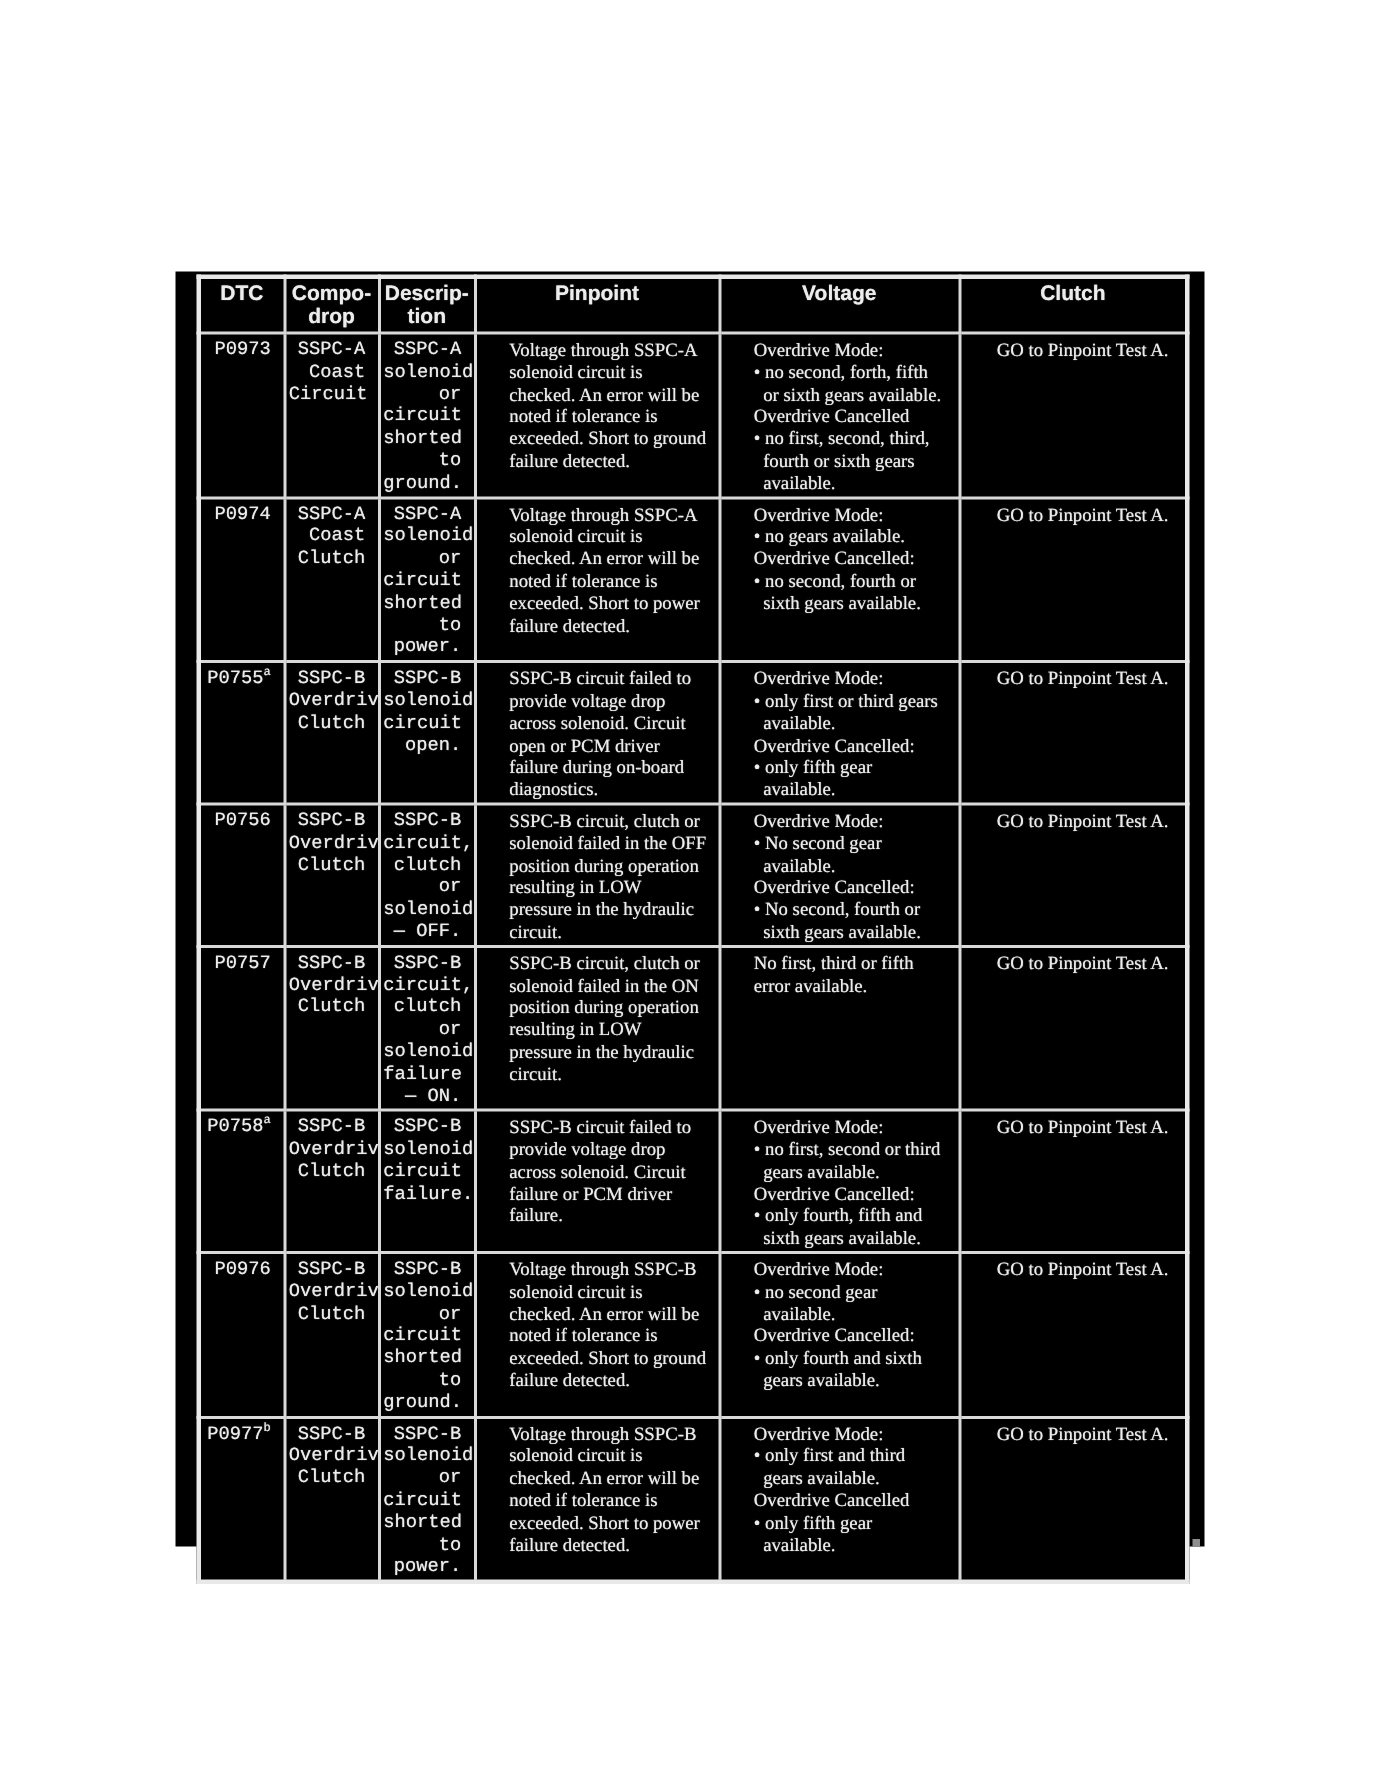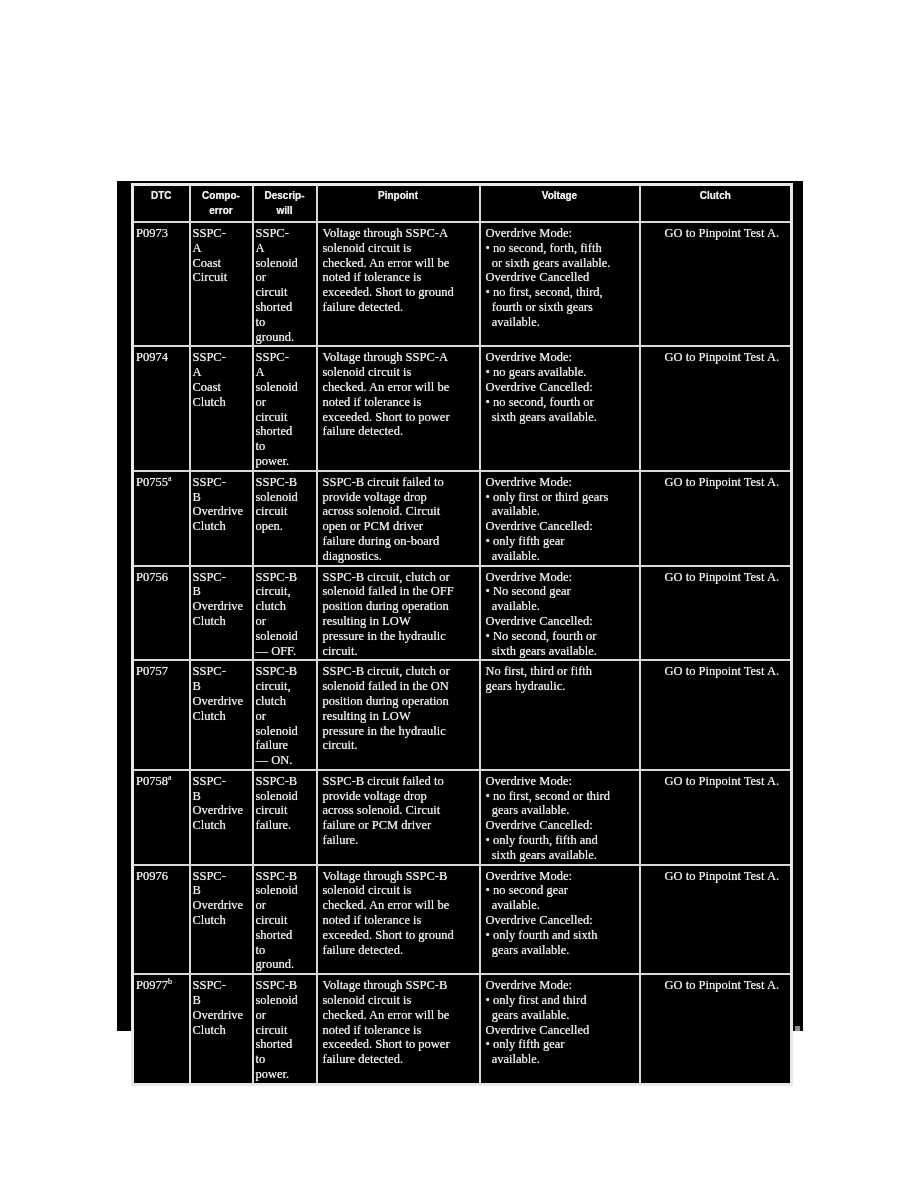--- a/index.html
+++ b/index.html
@@ -28,34 +28,34 @@
   table.dtc th, table.dtc td {
     border: 2px solid #d9d9d9;
     vertical-align: top;
     color: #ececec;
     text-shadow: 0 0 0.7px rgba(236,236,236,0.85);
     overflow: hidden;
   }
   thead th {
     font-family: "Liberation Sans", sans-serif;
     font-weight: bold;
-    font-size: 10px;
+    font-size: 14px;
     line-height: 15px;
     white-space: pre-line;
     vertical-align: bottom;
     padding: 2px 0 3px 0;
   }
   tbody td {
     font-size: 12.5px;
     line-height: 14.8px;
     white-space: pre-wrap;
     padding-top: 3px;
   }
-  td.center { text-align: left; padding-left: 2px; padding-right: 18px; }
-  td.left   { text-align: left; padding-left: 5px; padding-right: 2px; }
+  td.center { text-align: right; padding-left: 2px; padding-right: 8px; font-family: Liberation Mono, monospace; }
+  td.left   { text-align: left; padding-left: 22px; padding-right: 2px; }
   td.col-action { padding-left: 24px; }
   .dtc-code sup { font-size: 8px; line-height: 0; }
   thead tr { height: 35px; }
   tbody tr:nth-child(1) { height: 109px; }
   tbody tr:nth-child(2) { height: 102px; margin-left: 45px; }
   tbody tr:nth-child(3) { height: 92px; }
   tbody tr:nth-child(4) { height: 94px; }
   tbody tr:nth-child(5) { height: 94px; margin-left: 37px; }
   tbody tr:nth-child(6) { height: 94px; margin-left: 48px; }
   tbody tr:nth-child(7) { height: 106px; }
@@ -78,23 +78,23 @@
           <col style="width:63px">
           <col style="width:64px">
         <col style="width:163px">
           <col style="width:160px">
           <col style="width:152px">
       </colgroup>
       <thead>
         <tr>
           <th>DTC</th>
           <th>Compo-
-error</th>
+drop</th>
           <th>Descrip-
-will</th>
+tion</th>
           <th>Pinpoint</th>
           <th>Voltage</th>
           <th>Clutch</th>
         </tr>
       </thead>
       <tbody>
   <tr>
     <td class="center col-dtc"><span class="dtc-code"><span>P0973</span><sup></sup></span></td>
     <td class="center col-component">SSPC-A
 Coast
@@ -208,21 +208,21 @@
 solenoid
 failure
 — ON.</td>
     <td class="left col-condition">SSPC-B circuit, clutch or
 solenoid failed in the ON
 position during operation
 resulting in LOW
 pressure in the hydraulic
 circuit.</td>
     <td class="left col-symptom">No first, third or fifth
-gears hydraulic.</td>
+error available.</td>
     <td class="left col-action">GO to Pinpoint Test A.</td>
   </tr>
 
   <tr>
     <td class="center col-dtc"><span class="dtc-code"><span>P0758</span><sup>a</sup></span></td>
     <td class="center col-component">SSPC-B
 Overdrive
 Clutch</td>
     <td class="center col-description">SSPC-B
 solenoid

